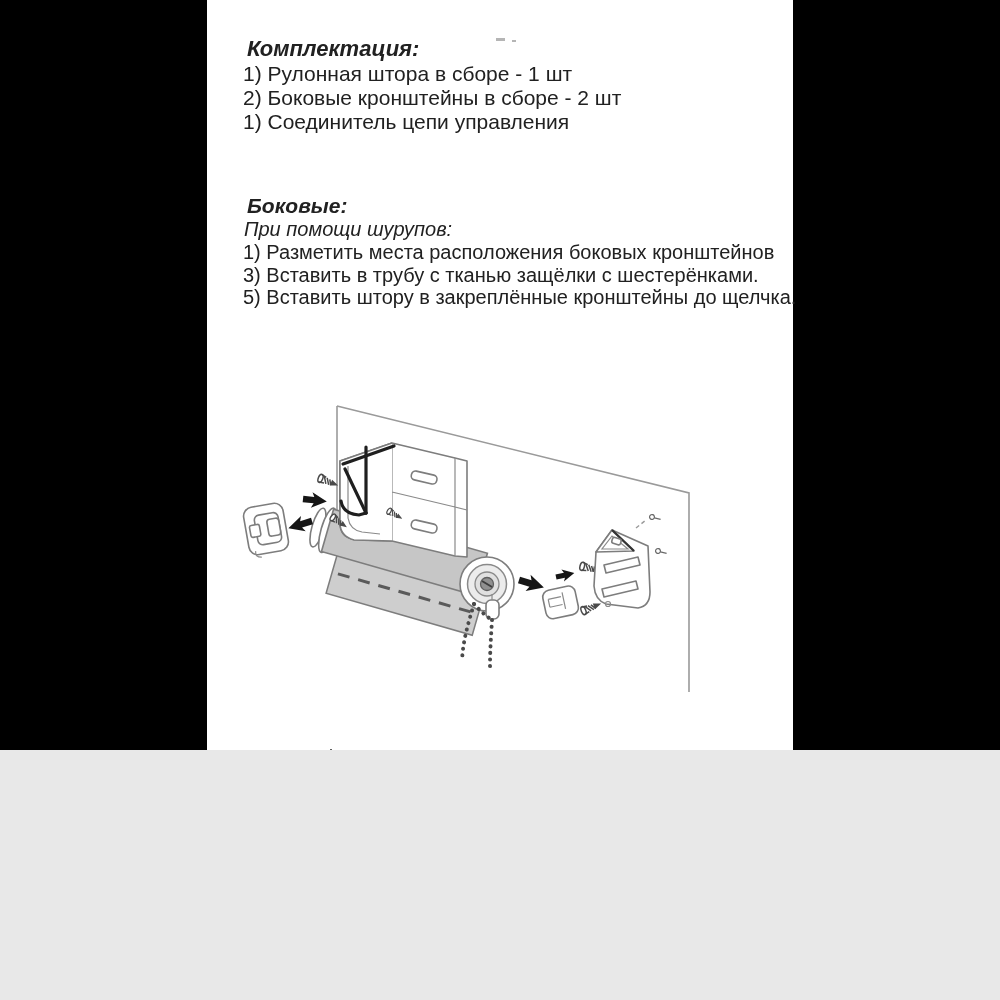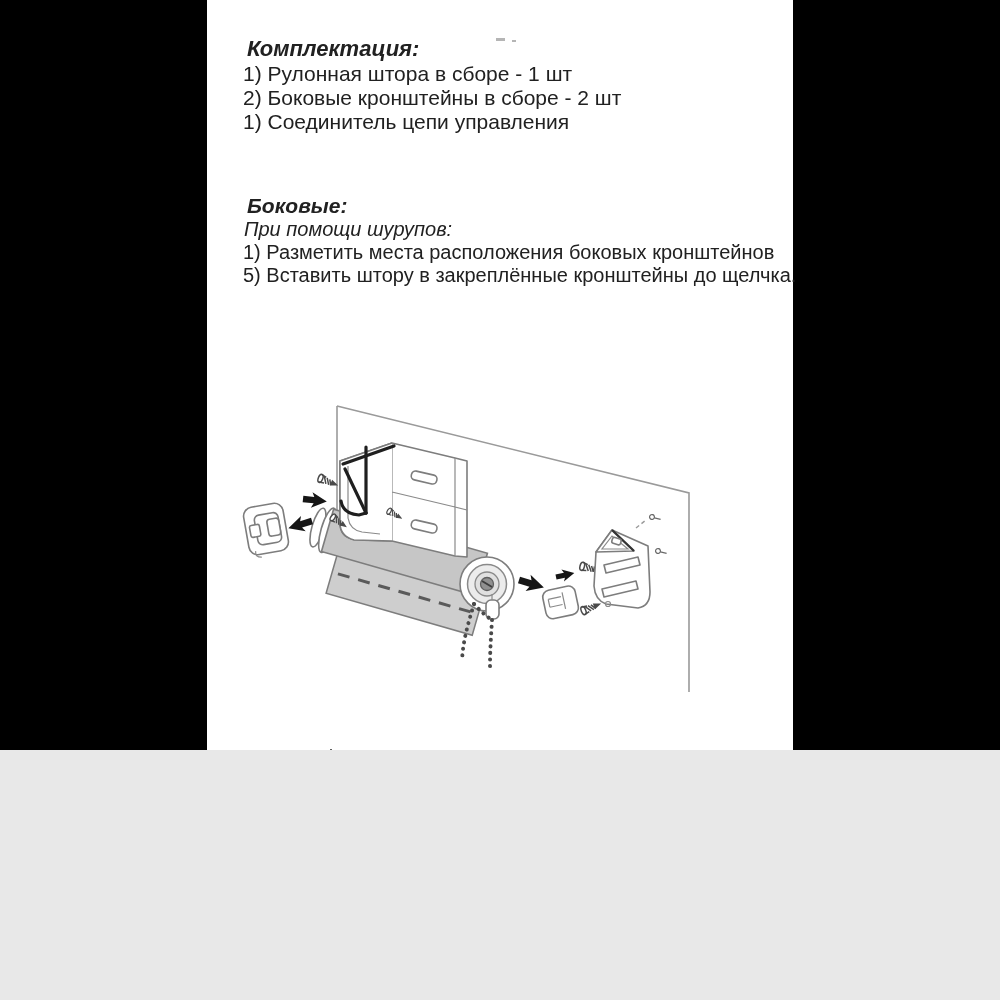--- a/index.html
+++ b/index.html
@@ -49,20 +49,21 @@
     <div class="heading">Комплектация:</div>
     <div class="line">1) Рулонная штора в сборе - 1 шт</div>
     <div class="line">2) Боковые кронштейны в сборе - 2 шт</div>
     <div class="line">1) Соединитель цепи управления</div>
   </div>
 
   <div class="textblock mount">
     <div class="heading">Боковые:</div>
     <div class="sub">При помощи шурупов:</div>
     <div class="line">1) Разметить места расположения боковых кронштейнов</div>
+    <div class="line">3) Вставить в трубу с тканью защёлки с шестерёнками.</div>
     <div class="line">5) Вставить штору в закреплённые кронштейны до щелчка.</div>
   </div>
 
   <svg id="diagram1" width="586" height="322" viewBox="207 388 586 322">
     <defs>
       <path id="barrow" d="M0,-3.5 L12,-3.5 L9.5,-8.5 L26,0 L9.5,8.5 L12,3.5 L0,3.5 Z"></path>
       <g id="screwA" stroke="#4a4a4a" stroke-width="1.5" fill="none">
         <ellipse cx="-7" cy="0" rx="2.2" ry="4.2" fill="#fff"></ellipse>
         <path d="M-7,-4 L-2,-3 M-7,4 L-2,3"></path>
         <path d="M-4,-3 L0,3 M-1,-3 L3,3 M2,-2.5 L5,2.5"></path>

